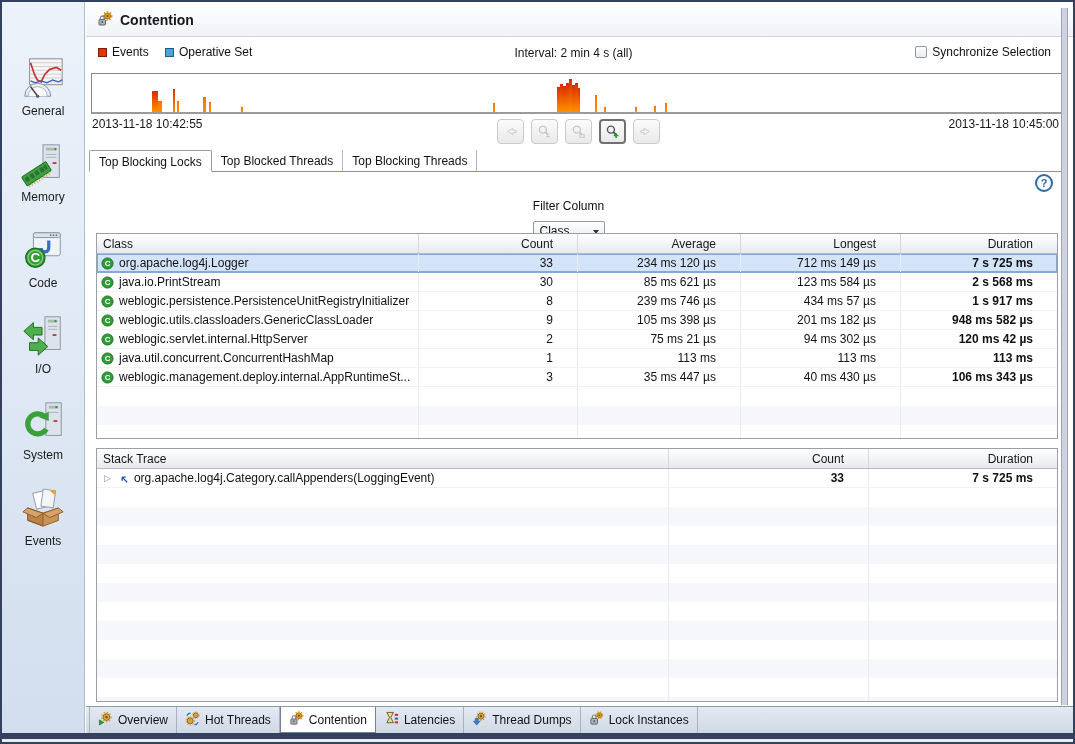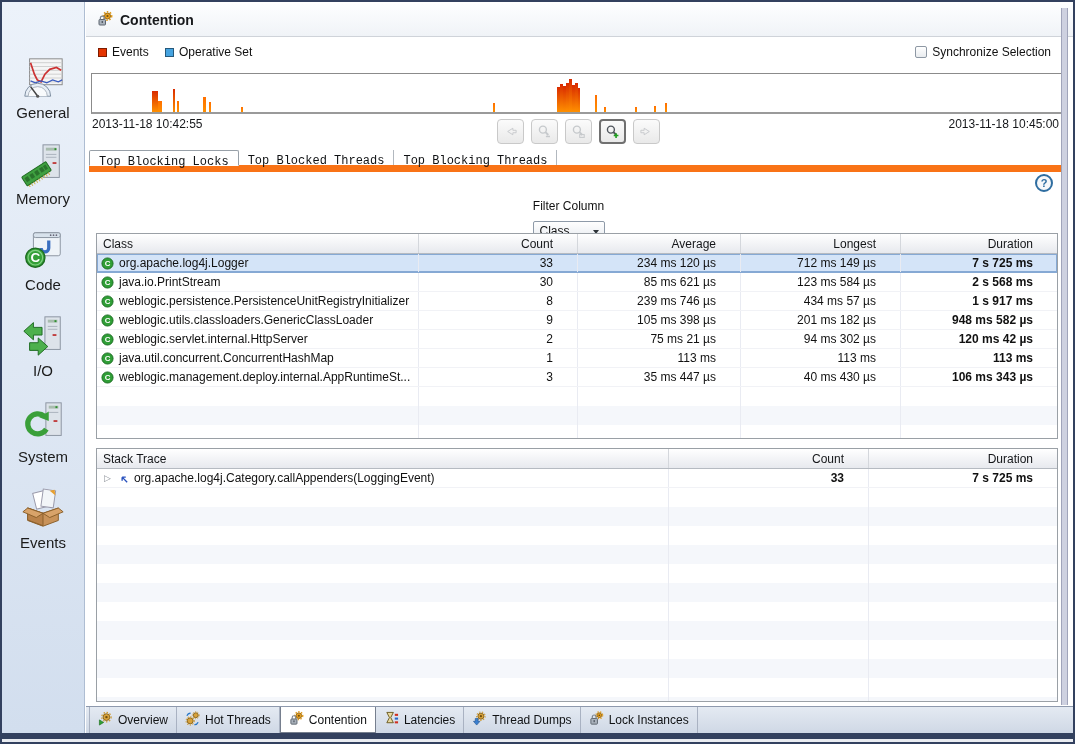--- a/index.html
+++ b/index.html
@@ -4,21 +4,21 @@
 <style>
   * { box-sizing: border-box; }
   body { margin:0; font-family:"Liberation Sans", sans-serif; font-size:12px; color:#111; background:#888; }
   .window { position:relative; width:1075px; height:744px; border:2px solid #33415f; background:#fff; overflow:hidden; }
   .bottom-navy { position:absolute; left:0; right:0; bottom:3px; height:6px; background:#33415f; z-index:5;}
   .bottom-light { position:absolute; left:0; right:0; bottom:0; height:3px; background:#e9ecf1; z-index:5;}
 
   
   .sidebar { position:absolute; left:0; top:0; width:83px; bottom:9px; background:linear-gradient(180deg,#ecf2fa,#d2deee); border-right:1px solid #aebdd2; padding-top:50px; display:flex; flex-direction:column; align-items:center; }
   .side-item { width:72px; height:86px; display:flex; flex-direction:column; align-items:center; gap:3px; padding-top:2px; border:1px solid transparent; }
-  .side-item .lbl { font-size:15px; color:#1b1b1b; white-space:nowrap; }
+  .side-item .lbl { font-size:12px; color:#1b1b1b; white-space:nowrap; }
   .side-item.selected { border:1px solid #8ea0bd; border-radius:4px; background:linear-gradient(180deg,#ffffff,#dde6f2); box-shadow:inset 0 1px 0 #fff; }
   .side-item svg { display:block; }
 
   
   .main { position:absolute; left:84px; top:0; right:0; bottom:9px; background:#fff; }
 
   .page-header { position:absolute; left:0; right:0; top:2px; height:33px; background:linear-gradient(180deg,#fdfeff,#f0f3f7); border-bottom:1px solid #cfd3d9; display:flex; align-items:center; gap:7px; padding-left:11px; }
   .page-title { font-size:14px; font-weight:bold; color:#16181b; }
 
   .legend-row { position:absolute; left:0; right:12px; top:39px; height:25px; }
@@ -34,21 +34,21 @@
   .bar { position:absolute; bottom:0; }
 
   .date-left { position:absolute; left:6px; top:115px; color:#15171a; }
   .date-right { position:absolute; right:14px; top:115px; color:#15171a; }
 
   .nav-buttons { position:absolute; left:411px; top:117px; display:flex; gap:7px; }
   .nav-btn { width:27px; height:25px; border:1px solid #c9c9c9; border-radius:4px; background:linear-gradient(180deg,#fbfbfb,#e9e9e9); display:flex; align-items:center; justify-content:center; color:#c6c9cc; }
   .nav-btn.enabled { border:2px solid #707070; color:#4f5archive6;} 
   .nav-btn.enabled { color:#4f555c; }
 
-  .subtabs { position:absolute; left:3px; right:5px; top:148px; height:22px; display:flex; border-bottom:7px solid #f97316;font-family:Liberation Mono, monospace; }
+  .subtabs { position:absolute; left:3px; right:5px; top:148px; height:22px; display:flex; border-bottom:1px solid #f97316; }
   .subtab { padding:4px 9px 0; color:#101214; white-space:nowrap; }
   .subtab:not(.active) { border-right:1px solid #b2b8bf; }
   .subtab.active { background:#fff; border:1px solid #98a0a8; border-bottom:1px solid #fff; margin-bottom:-1px; border-radius:2px 2px 0 0; }
 
   .help { position:absolute; right:20px; top:172px; width:18px; height:18px; border-radius:50%; border:2px solid #2e6da0; color:#2e6da0; font-weight:bold; font-size:11px; display:flex; align-items:center; justify-content:center; background:#f6f8fa; }
 
   .filter-row { position:absolute; left:12px; right:34px; top:197px; height:22px; display:flex; align-items:center; gap:8px;flex-direction:column; }
   .select { width:72px; height:20px; border:1px solid #8e9aa8; border-radius:2px; background:linear-gradient(180deg,#fefefe,#e7ebf0); display:flex; align-items:center; padding-left:6px; position:relative; flex:none; }
   .select .arr { position:absolute; right:5px; top:8px; width:0; height:0; border-left:3.5px solid transparent; border-right:3.5px solid transparent; border-top:4px solid #2e3338; }
   .filter-input { flex:1; height:20px; border:1px solid #a9b2bb; border-radius:2px; background:#fff; font:12px "Liberation Sans",sans-serif; padding:0 4px; outline:none; }
@@ -217,20 +217,21 @@
 
     <div class="legend-row">
       <div class="leg leg-events">
         <span class="swatch" id="sw-events" style="background: rgb(228, 52, 0);"></span>
         <span>Events</span>
       </div>
       <div class="leg leg-os">
         <span class="swatch" id="sw-os" style="background: rgb(69, 163, 224);"></span>
         <span>Operative Set</span>
       </div>
+      <div class="interval">Interval: 2 min 4 s (all)</div>
       <div class="sync">
         <span class="checkbox"></span>
         <span>Synchronize Selection</span>
       </div>
     </div>
 
     <div class="chart-box">
       <div class="chart-inner" id="chart-bars">
           <div class="bar" style="left: 60px; width: 6px; height: 21px; background: linear-gradient(rgb(217, 43, 0), rgb(255, 144, 0));"></div>
           <div class="bar" style="left: 66px; width: 4px; height: 11px; background: linear-gradient(rgb(255, 111, 0), rgb(255, 144, 0));"></div>

